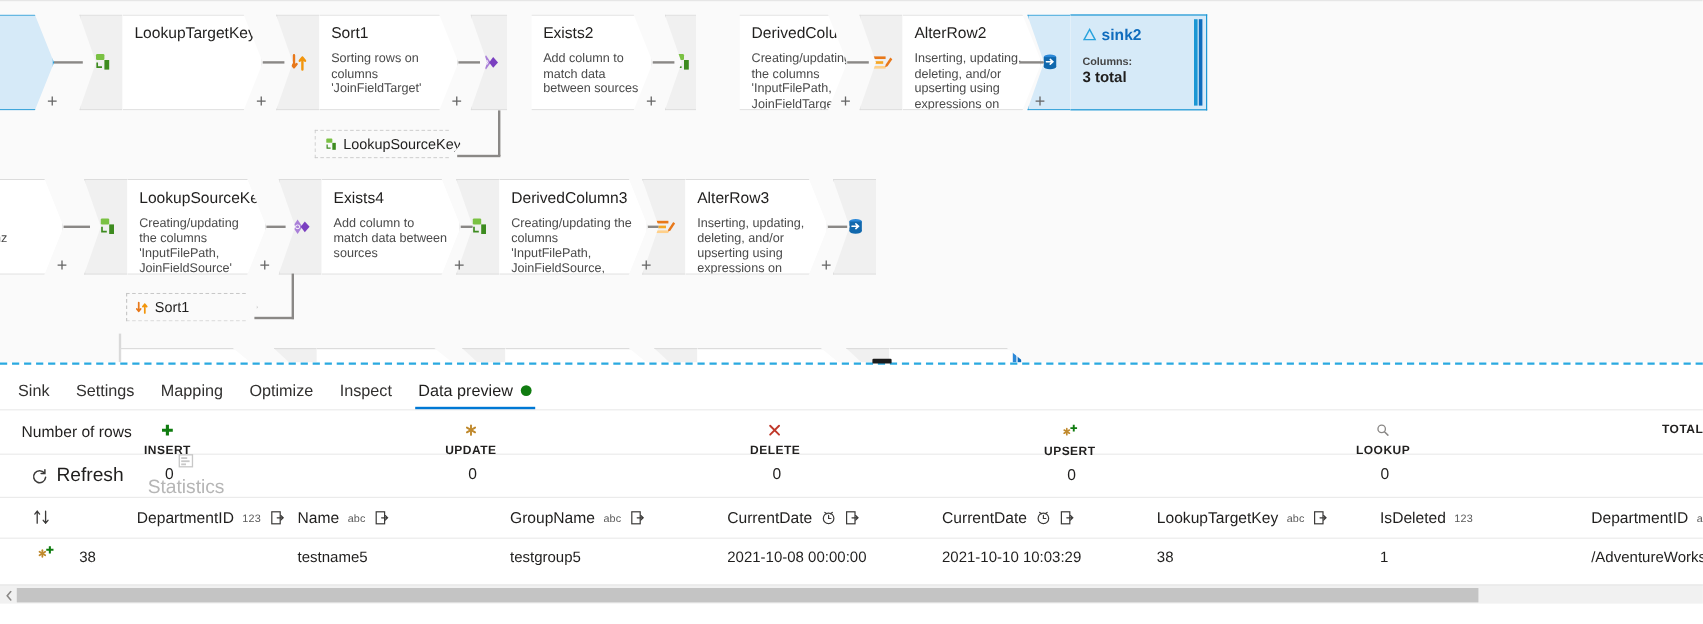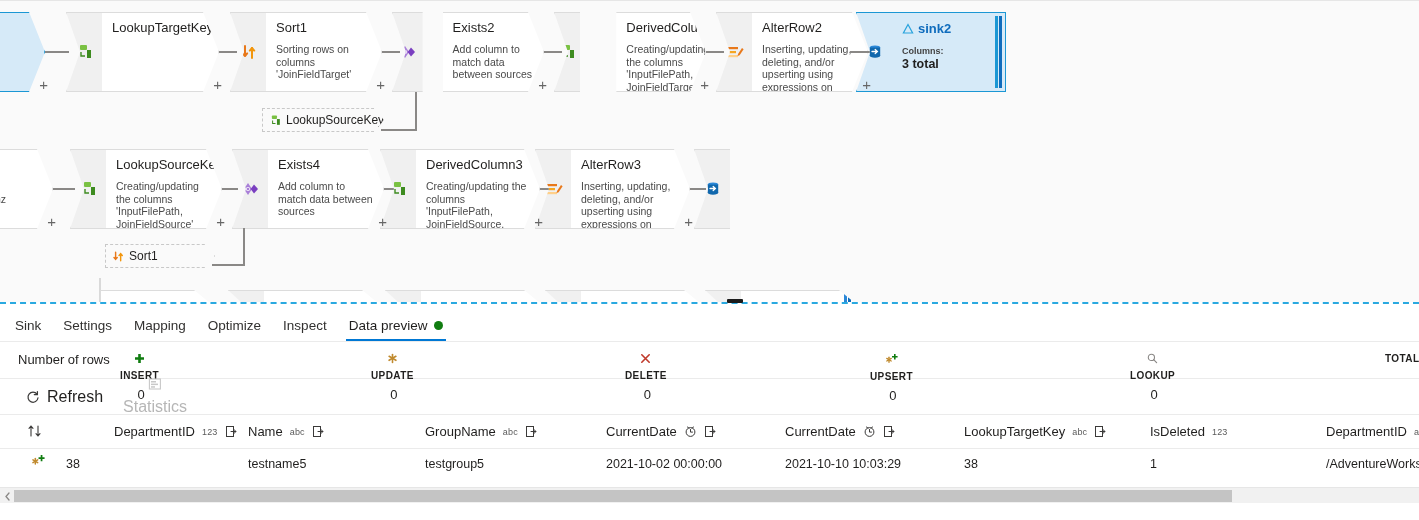--- a/index.html
+++ b/index.html
@@ -762,21 +762,21 @@
             <path d="M4 4.2 v5"></path>
               <path d="M1.8 5.4 l4.4 2.6"></path>
               <path d="M6.2 5.4 l-4.4 2.6"></path>
           </g>
           <path d="M9 1 h1.6 v2 h2 v1.6 h-2 v2 H9 v-2 H7 V3 h2 Z" fill="#107c10"></path>
         </svg>
       </div>
       <div class="gc" style="left:66px;">38</div>
       <div class="gc" style="left:248px;">testname5</div>
       <div class="gc" style="left:425px;">testgroup5</div>
-      <div class="gc" style="left:606px;">2021-10-02 00:00:00</div>
+      <div class="gc" style="left:606px;">2021-10-08 00:00:00</div>
       <div class="gc" style="left:785px;">2021-10-10 10:03:29</div>
       <div class="gc" style="left:964px;">38</div>
       <div class="gc" style="left:1150px;">1</div>
       <div class="gc" style="left:1326px;">/AdventureWorks</div>
     </div>
   </div>
 
   <div id="hscroll">
     <div id="hscroll-arrow">
       <svg width="7" height="9" viewBox="0 0 7 9">

